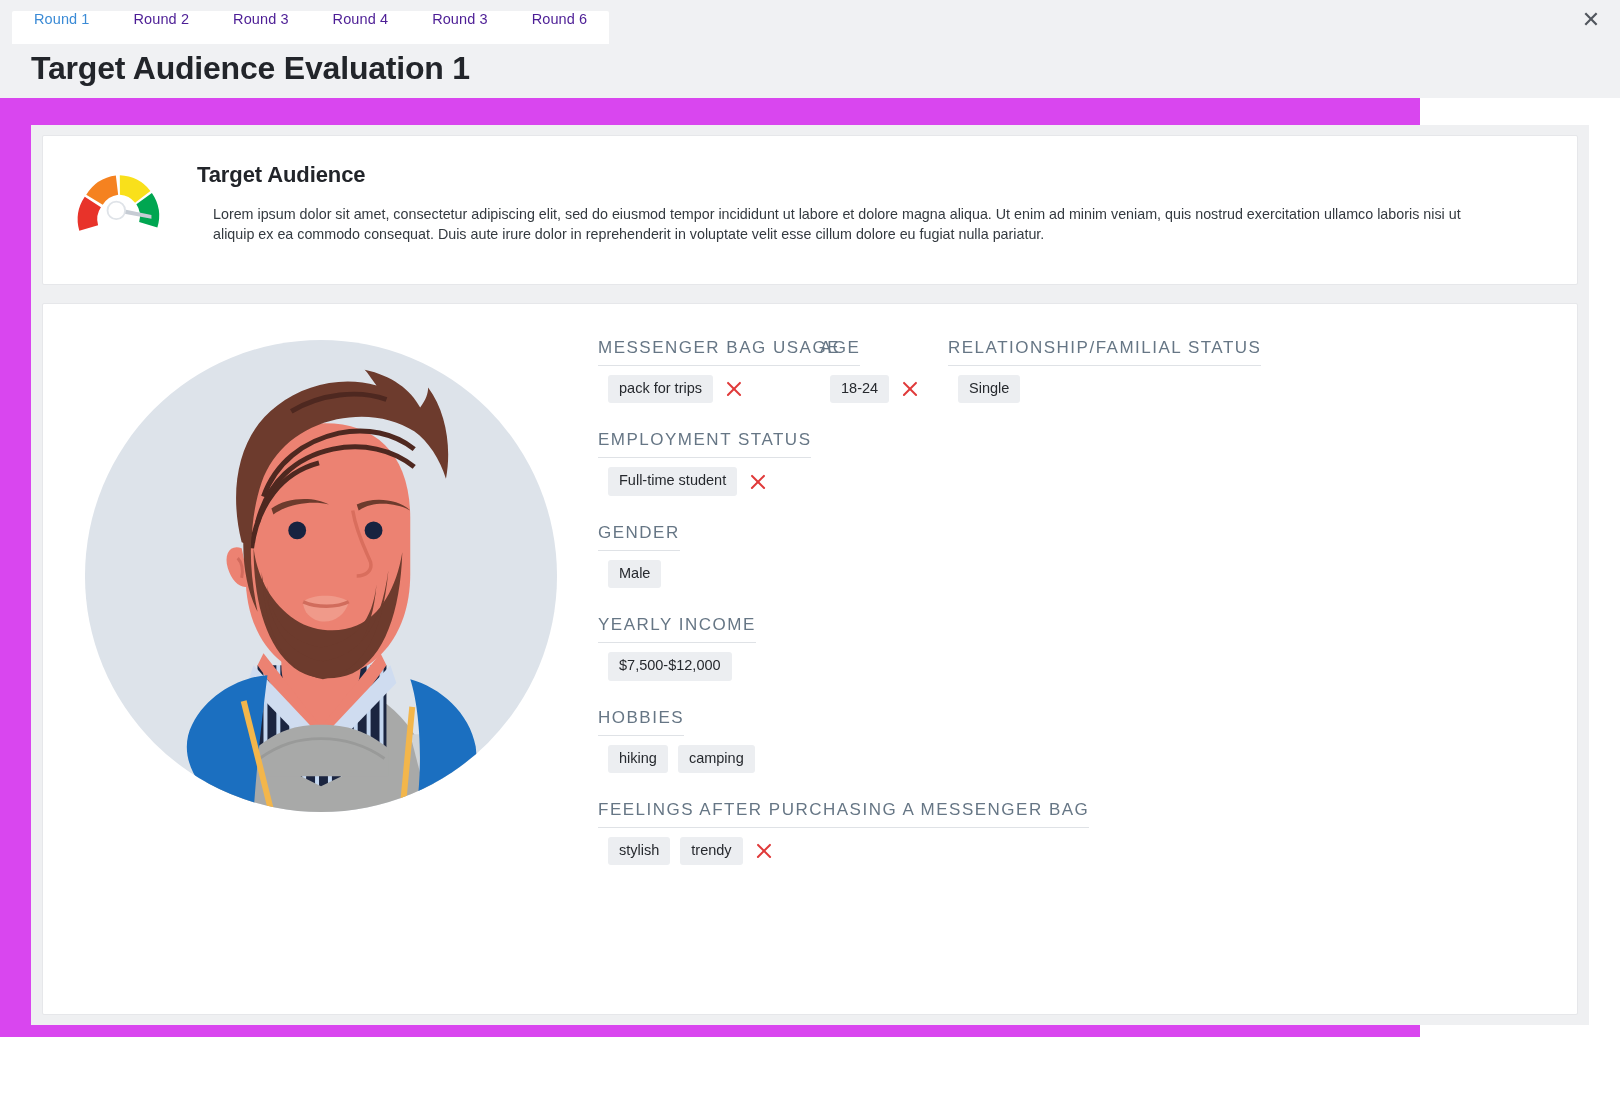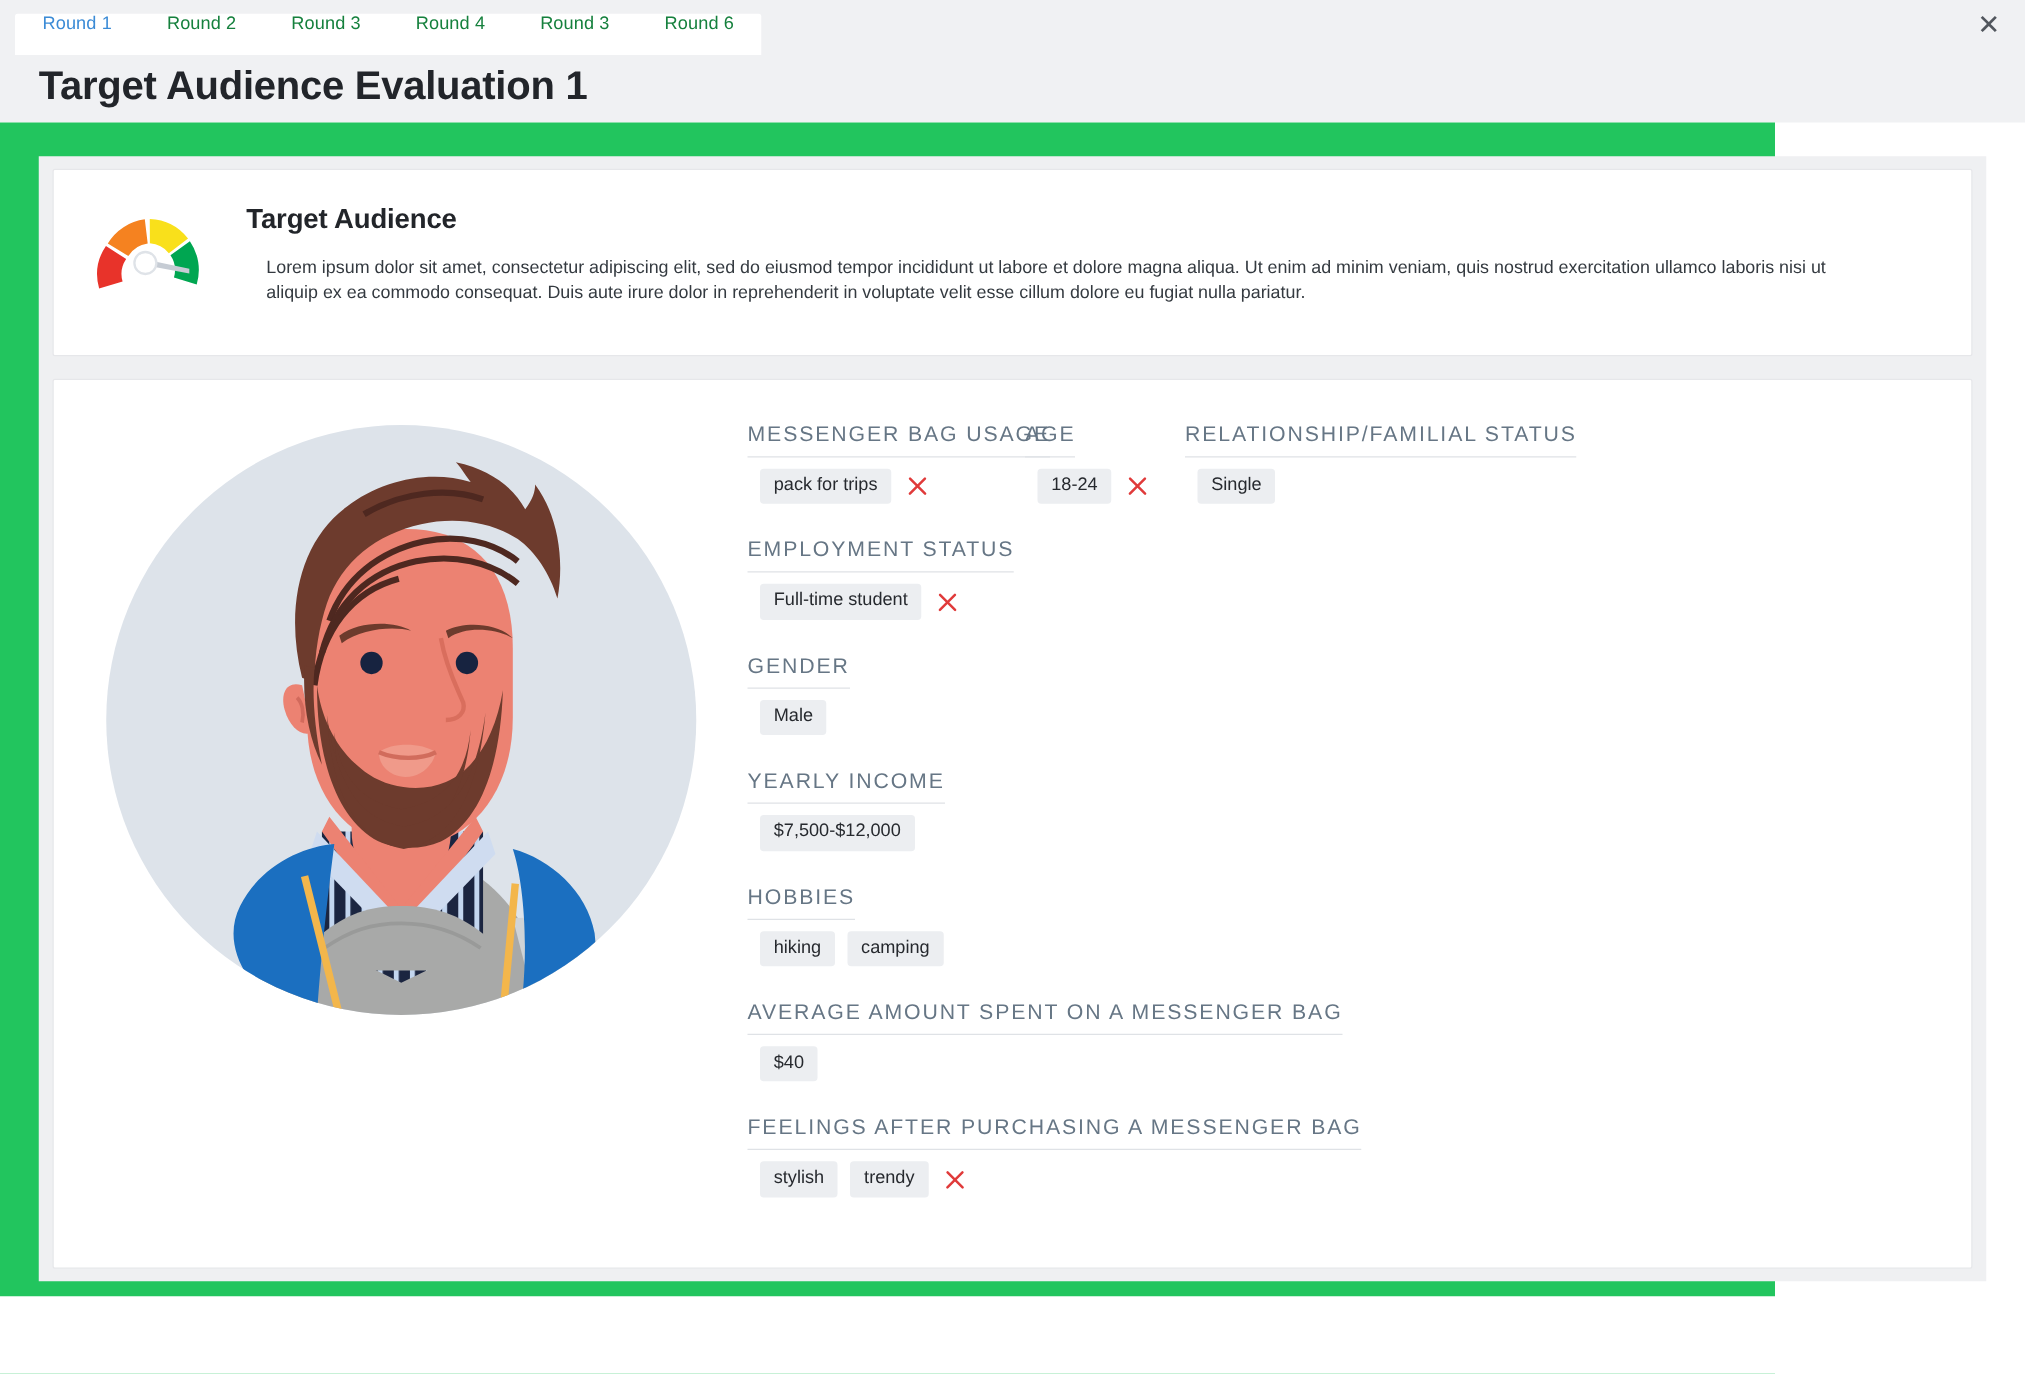--- a/index.html
+++ b/index.html
@@ -29,21 +29,21 @@
     height: 33px;
     background: #ffffff;
     display: flex;
     align-items: flex-start;
     border-radius: 2px 2px 0 0;
   }
   .tab {
     display: flex; align-items: center;
     padding: 0 22px;
     font-size: 14.5px;
-    color: #15803d;
+    color: #4c1d95;
     letter-spacing: 0.1px;
     cursor: pointer;
     white-space: nowrap;
   }
   .tab.active { color: #3b8bd6; }
   .page-title {
     position: absolute;
     left: 31px; top: 50px;
     font-size: 32px;
     font-weight: bold;
@@ -60,21 +60,21 @@
     cursor: pointer;
     line-height: 1;
     font-weight: 300;
   }
 
   
   .body-area {
     position: relative;
     width: 1420px;
     height: 1001px;
-    background: #22c55e;
+    background: #d946ef;
     padding: 0;
     text-decoration: underline;
   }
   .outer-panel {
     position: absolute;
     left: 31px; top: 27px;
     width: 1558px;
     height: 900px;
     background: #eff0f2;
     padding: 0;
@@ -338,23 +338,20 @@
               <div class="field"><div class="field-label">Gender</div><div class="chips">
                   <span class="chip">Male</span>
                 </div></div>
               <div class="field"><div class="field-label">Yearly Income</div><div class="chips">
                   <span class="chip">$7,500-$12,000</span>
                 </div></div>
               <div class="field"><div class="field-label">Hobbies</div><div class="chips">
                   <span class="chip">hiking</span>
                   <span class="chip">camping</span>
                 </div></div>
-              <div class="field"><div class="field-label">Average Amount Spent on a Messenger Bag</div><div class="chips">
-                  <span class="chip">$40</span>
-                </div></div>
               <div class="field"><div class="field-label">Feelings After Purchasing a Messenger Bag</div><div class="chips">
                   <span class="chip">stylish</span>
                   <span class="chip">trendy</span>
                   <span class="x-icon"></span>
                 </div></div>
             </div>
         </div>
 
       </div>
     </div>

